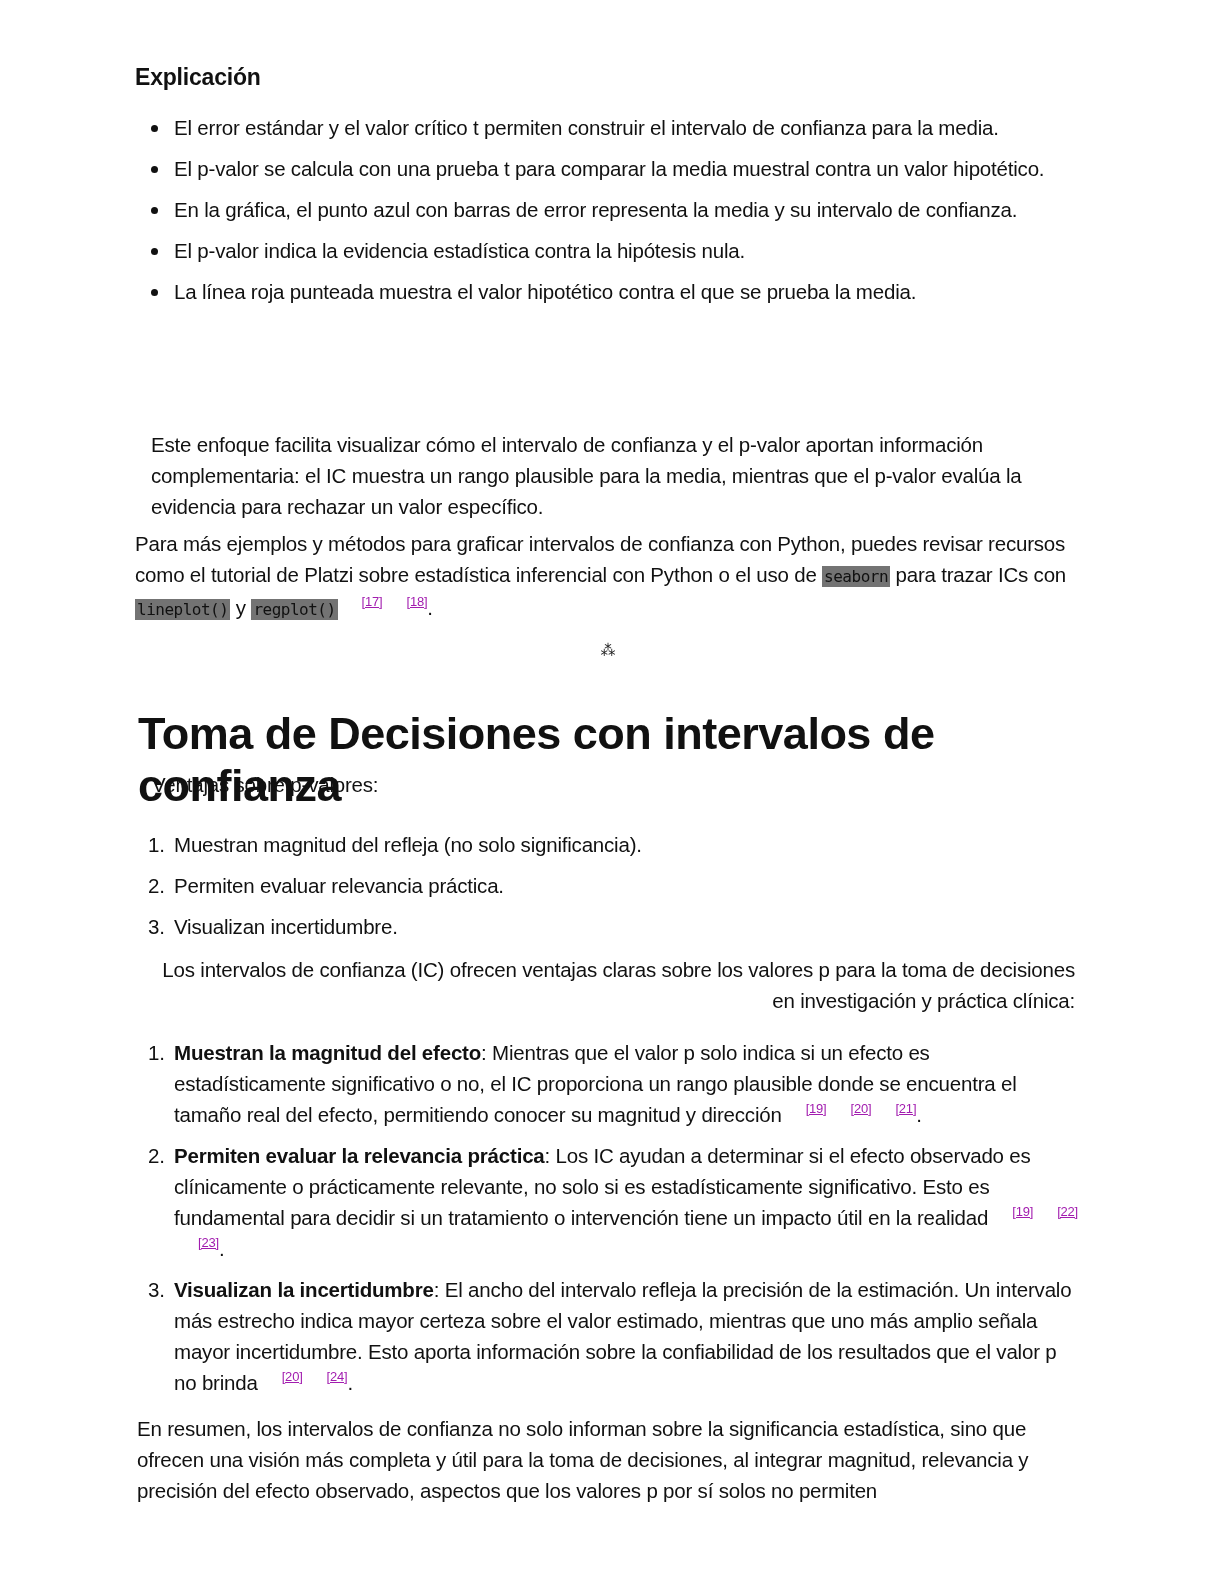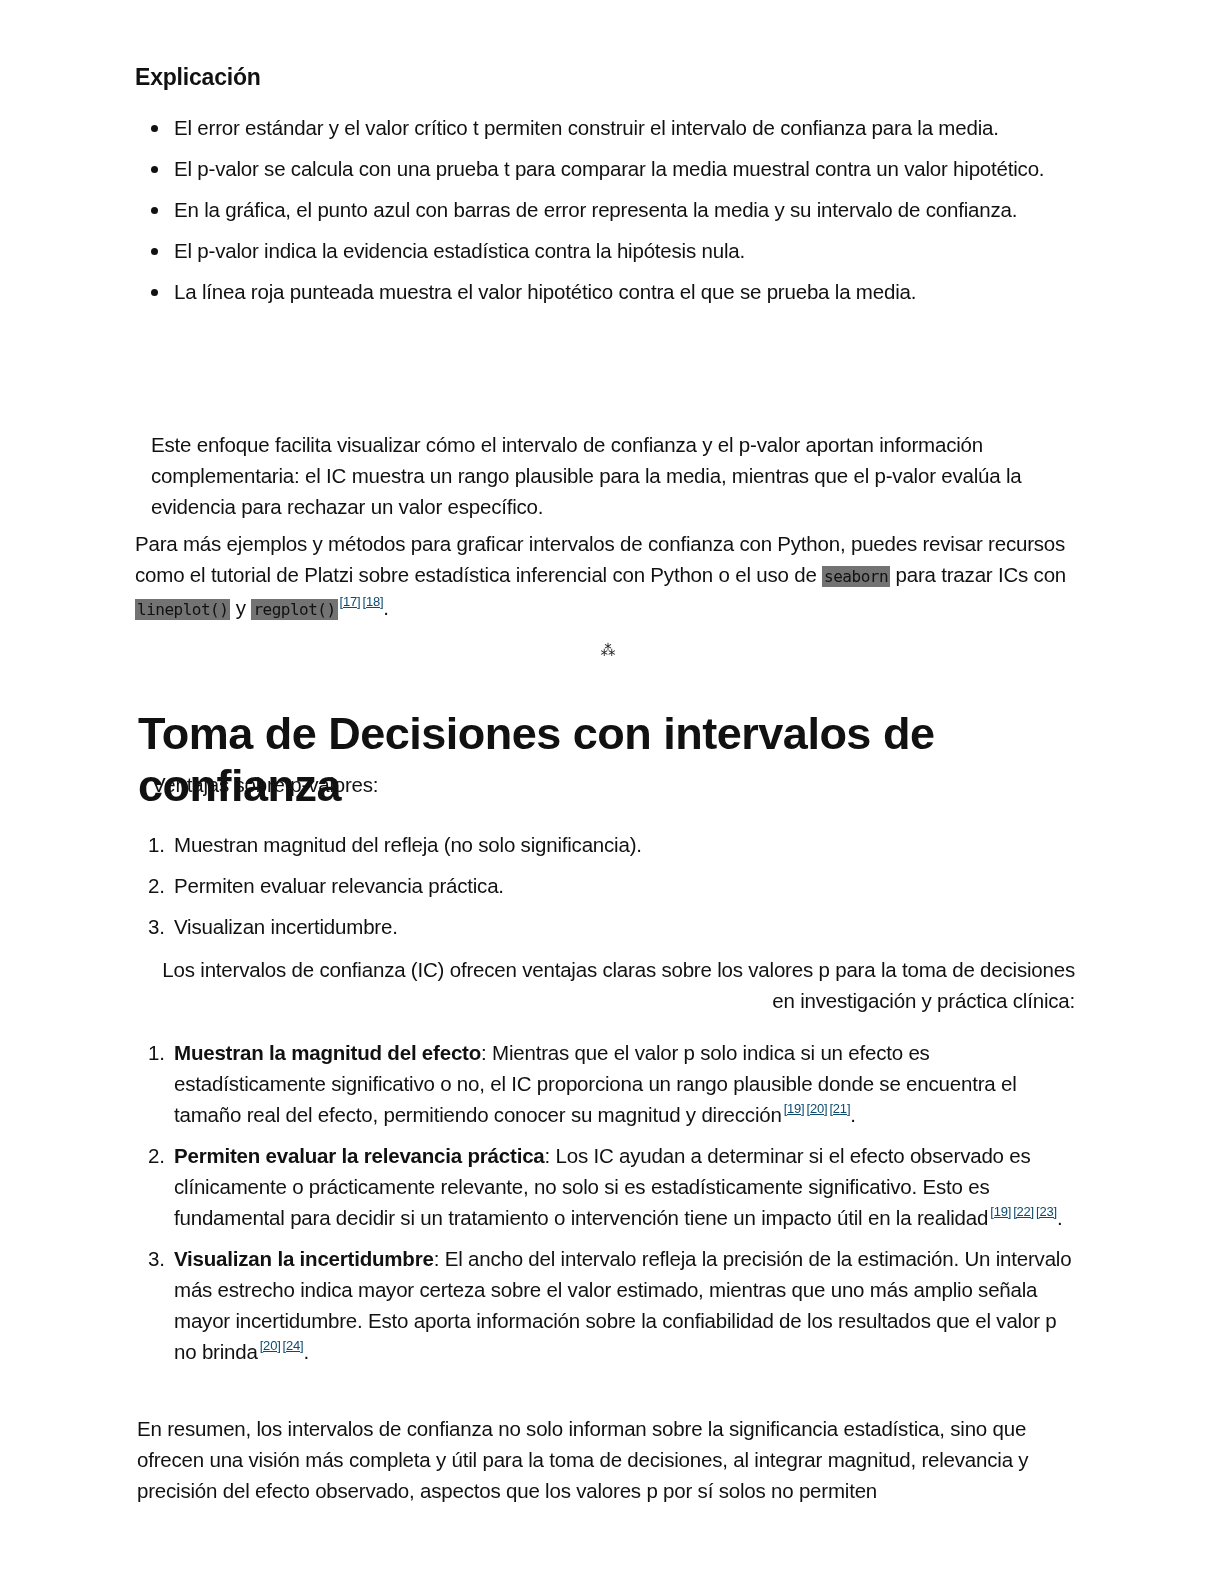--- a/index.html
+++ b/index.html
@@ -20,21 +20,21 @@
       content: ""; position: absolute; left: -23px; top: 13px;
       width: 7px; height: 7px; border-radius: 50%; background: #111;
     }
     .p1 { position: absolute; left: 0; top: 413px; width: 940px; margin: 16px; }
     .p2 { position: absolute; left: 0; top: 528px; width: 940px; margin: 0; }
     code {
       font-family: "DejaVu Sans Mono", "Liberation Mono", monospace;
       font-size: 16px; background: #737373; padding: 1px 2px; letter-spacing: -0.5px;
     }
     sup.ref { font-size: 13px; line-height: 0; vertical-align: 9px; margin-left: 2px; }
-    sup.ref a { color: #0c4a6e; text-decoration: underline; }
+    sup.ref a { color: #a21caf; text-decoration: underline; margin-left: 22px; }
     .divider {
       position: absolute; left: 458px; top: 646px; width: 30px; text-align: center;
       font-size: 15px; line-height: 10px; color: #222;
     }
     .h1 {
       position: absolute; left: 3px; top: 708px; margin: 0;
       font-size: 45px; font-weight: bold; letter-spacing: -0.5px;
     }
     .p3 { position: absolute; left: 0; top: 752px; margin: 17px; }
     ol.short { position: absolute; left: 0; top: 829px; margin: 0; padding: 0 0 0 39px; list-style: none; }

